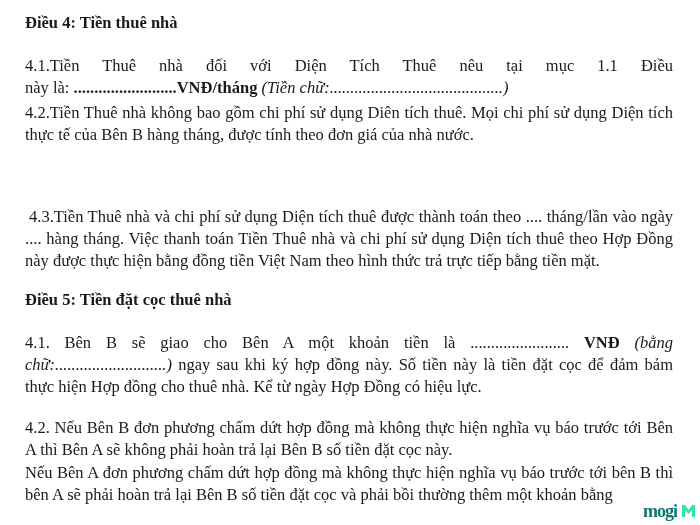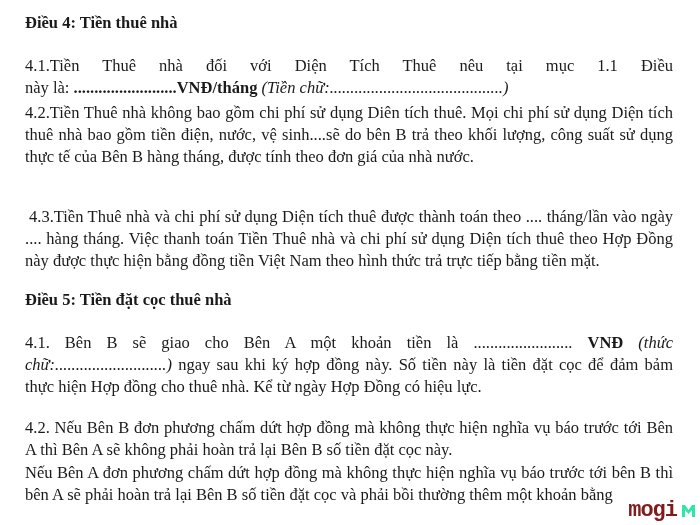--- a/index.html
+++ b/index.html
@@ -54,25 +54,25 @@
 
     .logo {
       position: absolute;
       right: 4px;
       bottom: 3px;
       display: flex;
       align-items: center;
       background: rgba(255,255,255,0.0);
     }
     .logo-text {
-      font-family: Liberation Mono, monospace;
+      font-family: Liberation Serif, serif;
       font-weight: bold;
-      font-size: 22px;
+      font-size: 18px;
       letter-spacing: -1px;
-      color: #7f1d1d;
+      color: #0f766e;
       line-height: 22px;
     }
     .logo-mark {
       margin-left: 4px;
       width: 15px;
       height: 14px;
     }
   </style>
 </head>
 <body>
@@ -81,34 +81,33 @@
 
   <div class="heading" style="top:12px;text-align:right;">Điều 4: Tiền thuê nhà</div>
 
   <div class="para" style="top:55px;">
     <span class="line justify">4.1.Tiền Thuê nhà đối với Diện Tích Thuê nêu tại mục 1.1 Điều</span>
     <span class="line"><span>này là: </span><span class="b">.........................VNĐ/tháng</span><span class="i"> (Tiền chữ:..........................................)</span></span>
   </div>
 
   <div class="para" style="top:102px;">
     <span class="line justify">4.2.Tiền Thuê nhà không bao gồm chi phí sử dụng Diên tích thuê. Mọi chi phí sử dụng Diện tích</span>
-    <span class="line justify">thuê nhà bao gồm tiền điện, nước, vệ sinh....sẽ do bên B trả theo khối lượng, công suất sử dụng</span>
     <span class="line">thực tế của Bên B hàng tháng, được tính theo đơn giá của nhà nước.</span>
   </div>
 
   <div class="para" style="top:206px;">
     <span class="line justify indent1"> 4.3.Tiền Thuê nhà và chi phí sử dụng Diện tích thuê được thành toán theo .... tháng/lần vào ngày</span>
     <span class="line justify">.... hàng tháng. Việc thanh toán Tiền Thuê nhà và chi phí sử dụng Diện tích thuê theo Hợp Đồng</span>
     <span class="line">này được thực hiện bằng đồng tiền Việt Nam theo hình thức trả trực tiếp bằng tiền mặt.</span>
   </div>
 
   <div class="heading" style="top:289px;">Điều 5: Tiền đặt cọc thuê nhà</div>
 
   <div class="para" style="top:332px;">
-    <span class="line justify"><span>4.1. Bên B sẽ giao cho Bên A một khoản tiền là ........................ </span><span class="b">VNĐ</span><span class="i"> (thức</span></span>
+    <span class="line justify"><span>4.1. Bên B sẽ giao cho Bên A một khoản tiền là ........................ </span><span class="b">VNĐ</span><span class="i"> (bằng</span></span>
     <span class="line justify"><span class="i">chữ:...........................)</span><span> ngay sau khi ký hợp đồng này. Số tiền này là tiền đặt cọc để đảm bảm</span></span>
     <span class="line">thực hiện Hợp đồng cho thuê nhà. Kể từ ngày Hợp Đồng có hiệu lực.</span>
   </div>
 
   <div class="para" style="top:417px;">
     <span class="line justify">4.2. Nếu Bên B đơn phương chấm dứt hợp đồng mà không thực hiện nghĩa vụ báo trước tới Bên</span>
     <span class="line">A thì Bên A sẽ không phải hoàn trả lại Bên B số tiền đặt cọc này.</span>
   </div>
 
   <div class="para" style="top:462px;">

